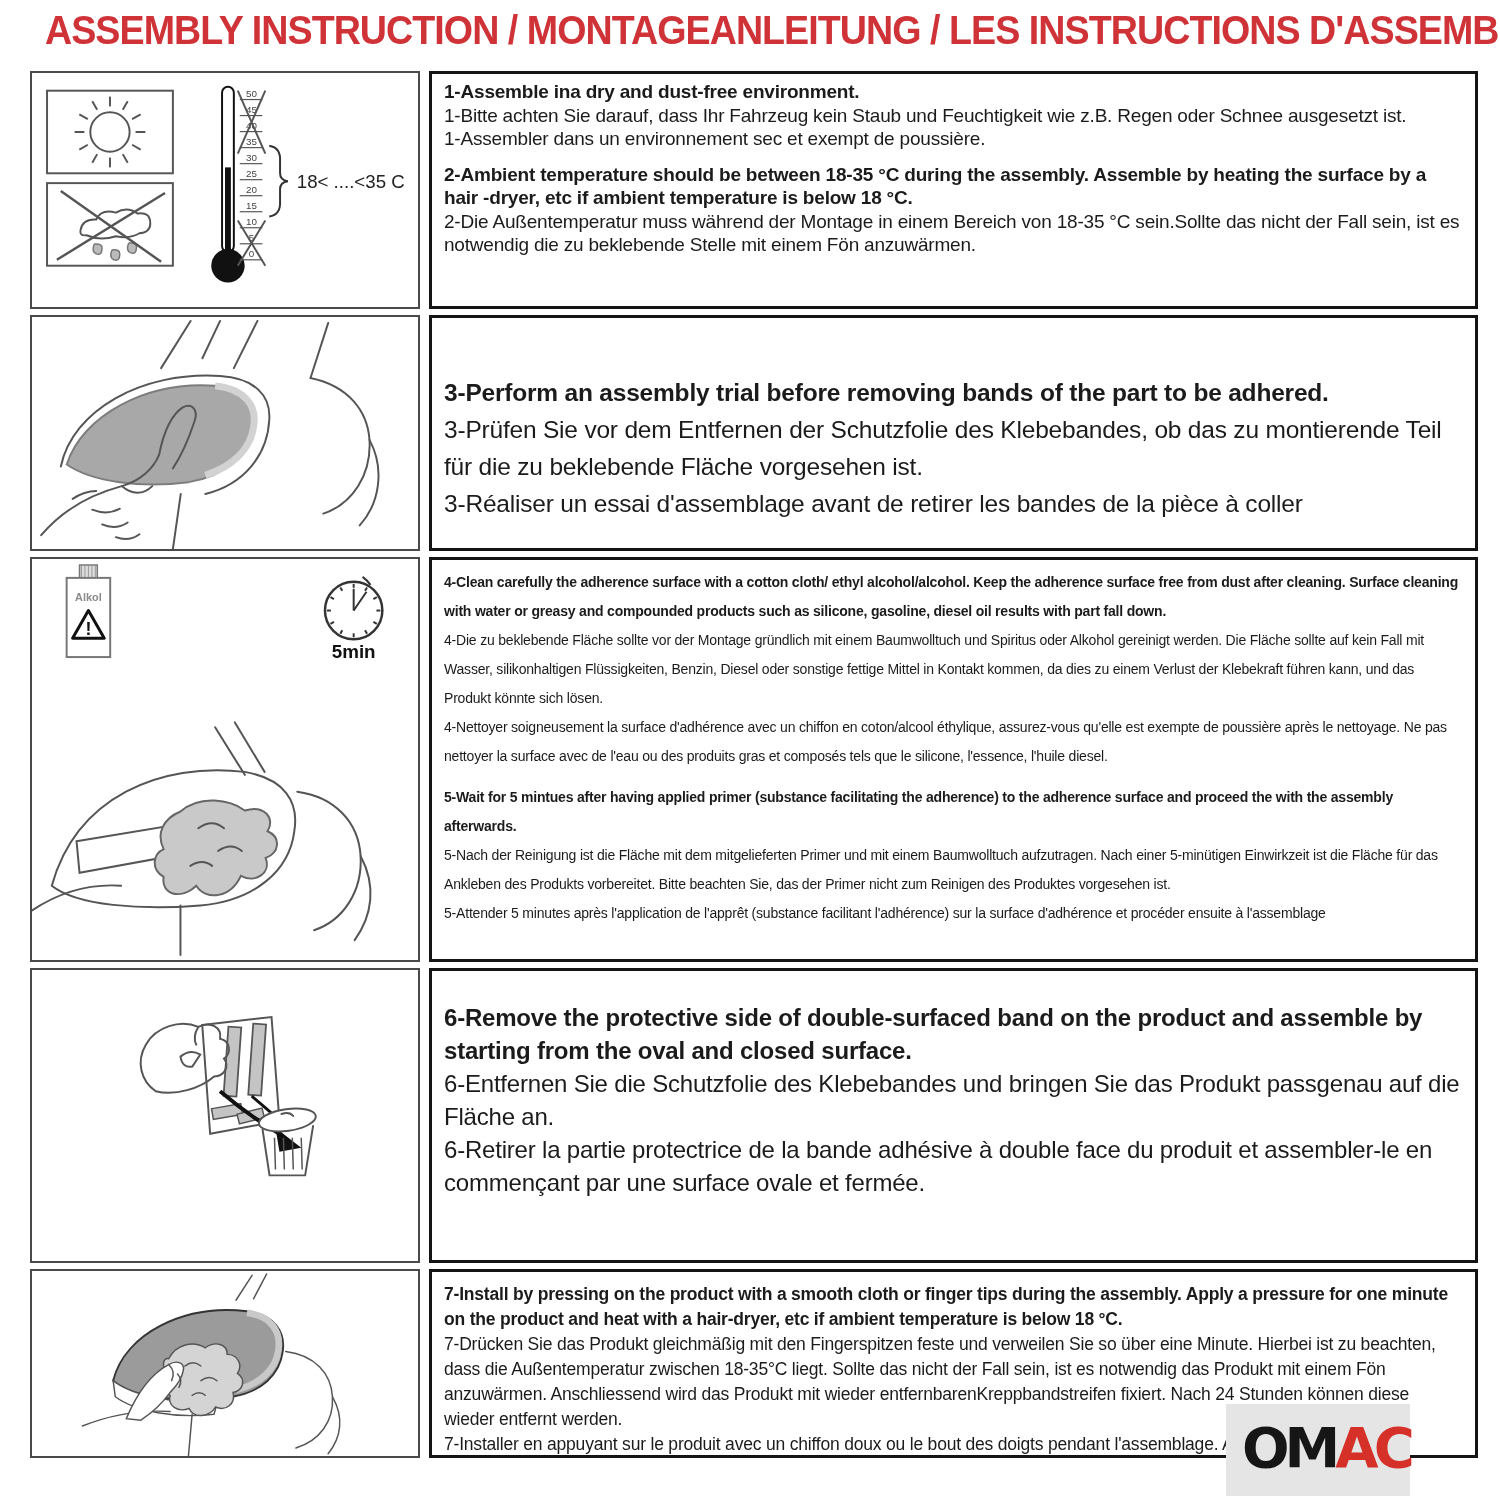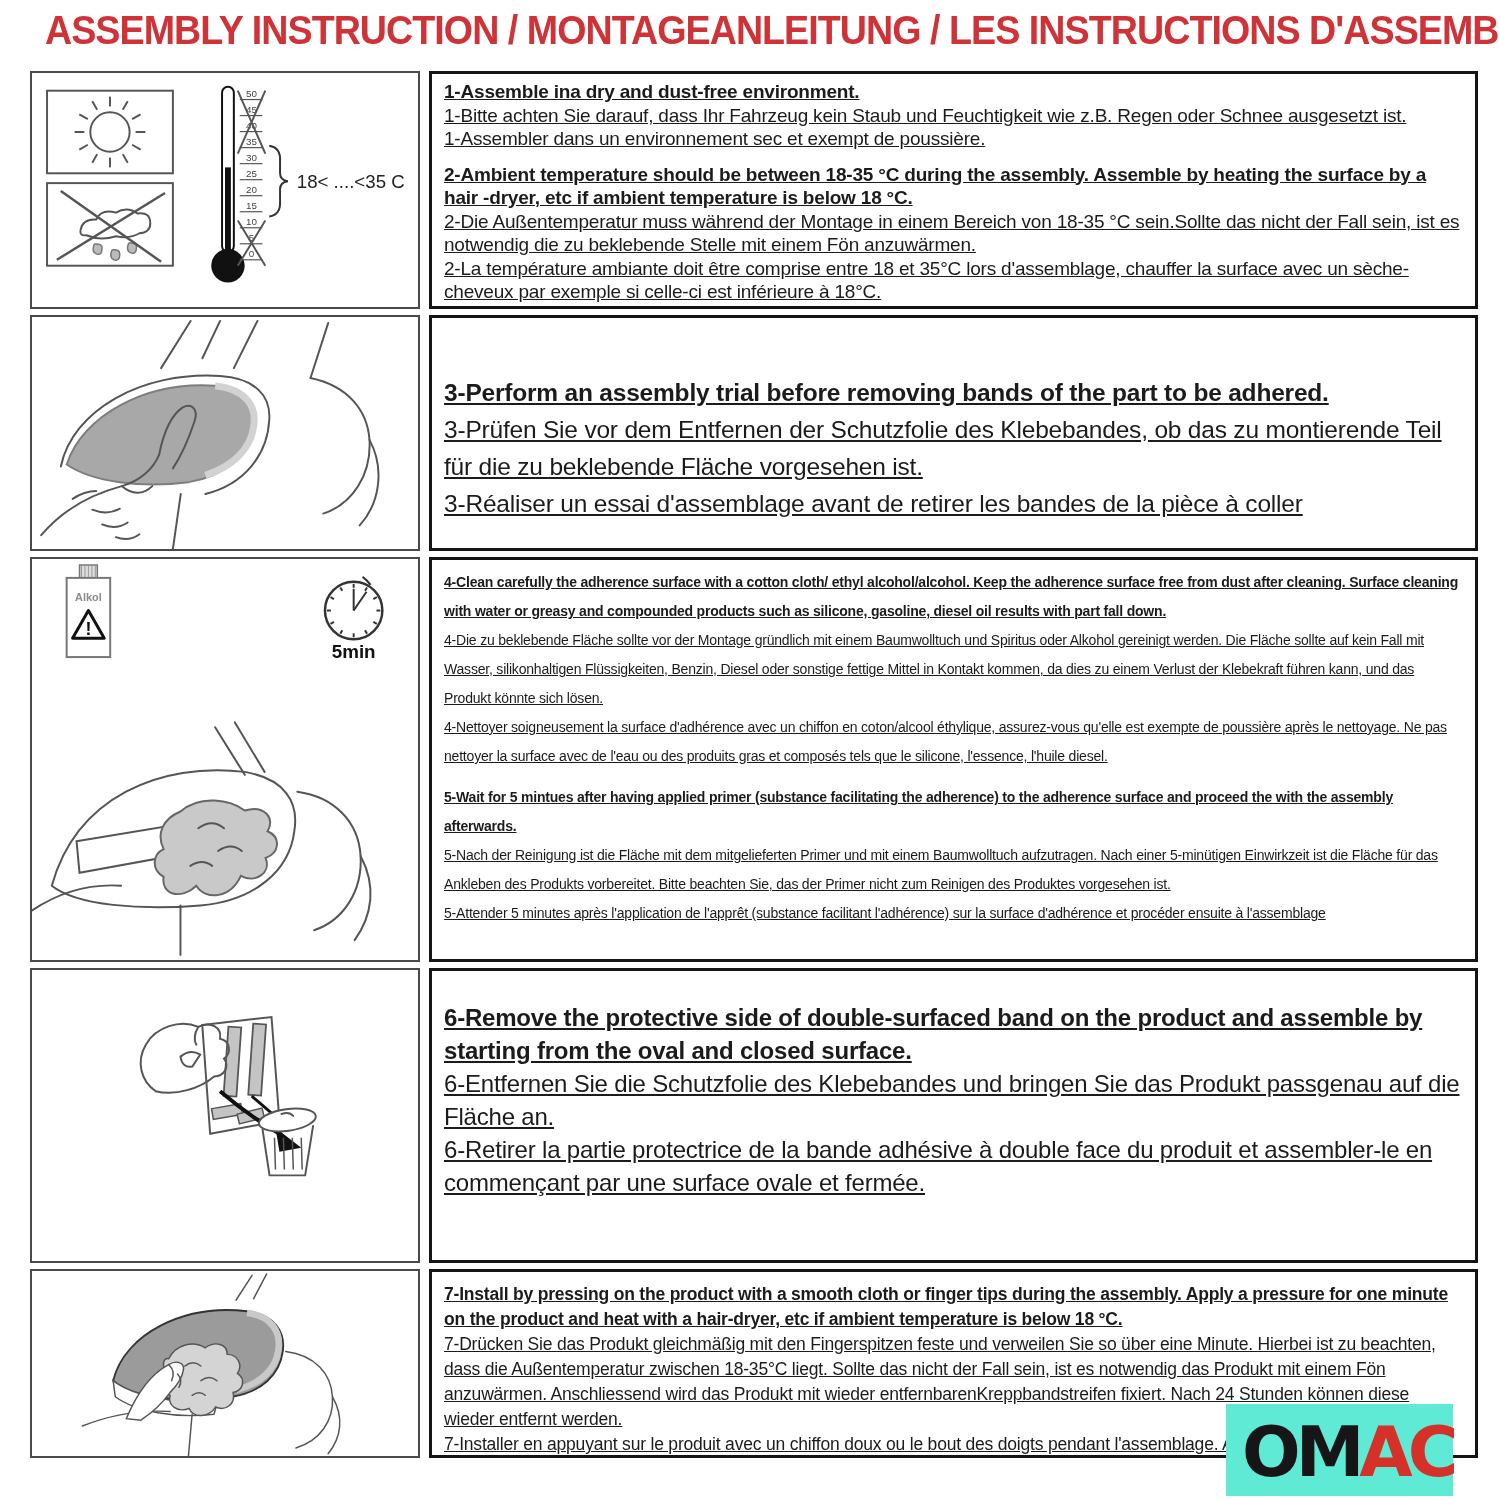--- a/index.html
+++ b/index.html
@@ -14,42 +14,42 @@
   #rows{position:absolute;left:30px;top:71px;width:1448px}
   .row{display:flex;margin-bottom:6px}
   .illus{
     width:390px;flex:none;box-sizing:border-box;border:2px solid #4a4a4a;
     background:#fff;margin-right:9px;
   }
   .illus svg{width:100%;height:100%;display:block}
   .illus svg text{font-family:"Liberation Sans",sans-serif}
   .textbox{
     flex:1;box-sizing:border-box;border:3px solid #141414;background:#fff;
-    padding:6px 12px 12px 12px;overflow:hidden;text-decoration:underline;
+    padding:6px 12px 12px 12px;overflow:hidden;
   }
   .textbox p{margin:0}
   .textbox p.bold{font-weight:bold}
   .textbox p.gap{margin-top:14px}
   .row:nth-of-type(1){height:238px}
   .row:nth-of-type(2){height:236px}
   .row:nth-of-type(3){height:405px}
   .row:nth-of-type(4){height:295px}
   .row:nth-of-type(5){height:189px}
   .row:nth-of-type(1) .textbox{font-size:19px;line-height:23.5px;letter-spacing:-.2px}
   .row:nth-of-type(1) .textbox p.gap{margin-top:12px}
   .row:nth-of-type(2) .textbox{font-size:24.5px;line-height:37px;padding-top:56px;letter-spacing:-.2px}
   .row:nth-of-type(3) .textbox{font-size:14px;line-height:29px;padding-top:8px;letter-spacing:-.2px}
   .row:nth-of-type(3) .textbox p.gap{margin-top:12px}
   .row:nth-of-type(4) .textbox{font-size:24px;line-height:33px;padding-top:30px;letter-spacing:-.2px}
   .row:nth-of-type(5) .textbox{font-size:17.5px;line-height:25px;padding-top:10px;letter-spacing:-.2px}
   .logo{
-    position:absolute;left:1226px;top:1404px;height:92px;z-index:5;background:#5eead4;
-    padding-left:16px;display:flex;align-items:flex-end;
+    position:absolute;left:1226px;top:1404px;height:92px;z-index:5;background:#e5e5e5;
+    padding-left:16px;display:flex;align-items:flex-start;
     font-family:"DejaVu Sans","Liberation Sans",sans-serif;font-weight:bold;
-    font-size:69px;letter-spacing:-5px;line-height:88px;white-space:nowrap;
+    font-size:56px;letter-spacing:-5px;line-height:88px;white-space:nowrap;
   }
 </style>
 </head>
 <body>
 
 <div class="title" style="color: rgb(207, 51, 56);">ASSEMBLY INSTRUCTION / MONTAGEANLEITUNG / LES INSTRUCTIONS D'ASSEMBLAGE</div>
 
 <div id="rows">
   <div class="row">
     <div class="illus">
@@ -117,21 +117,20 @@
       </g>
       <text x="268" y="117" font-size="19" fill="#222">18&lt; ....&lt;35 C</text>
     </svg>
       </div>
     <div class="textbox">
         <p class="bold">1-Assemble ina dry and dust-free environment.</p>
         <p>1-Bitte achten Sie darauf, dass Ihr Fahrzeug kein Staub und Feuchtigkeit wie z.B. Regen oder Schnee ausgesetzt ist.</p>
         <p>1-Assembler dans un environnement sec et exempt de poussière.</p>
         <p class="bold gap">2-Ambient temperature should be between 18-35 °C  during the assembly. Assemble by heating the surface by a hair -dryer, etc if ambient temperature is below 18 °C.</p>
         <p>2-Die Außentemperatur muss während der Montage in einem Bereich von 18-35 °C  sein.Sollte das nicht der Fall sein, ist es notwendig die zu beklebende Stelle mit einem Fön anzuwärmen.</p>
-        <p>2-La température ambiante doit être comprise entre 18 et 35°C lors d'assemblage, chauffer la surface avec un sèche-cheveux par exemple si celle-ci est inférieure à 18°C.</p>
       </div>
   </div>
 
   <div class="row">
     <div class="illus">
         <svg viewBox="0 0 390 236">
       <g>
         <path d="M160,4 L130,52" stroke="#555" stroke-width="2" fill="none" stroke-linecap="round"></path>
             <path d="M190,4 L172,42" stroke="#555" stroke-width="2" fill="none" stroke-linecap="round"></path>
         <path d="M228,4 L204,52" stroke="#555" stroke-width="2" fill="none" stroke-linecap="round"></path>

